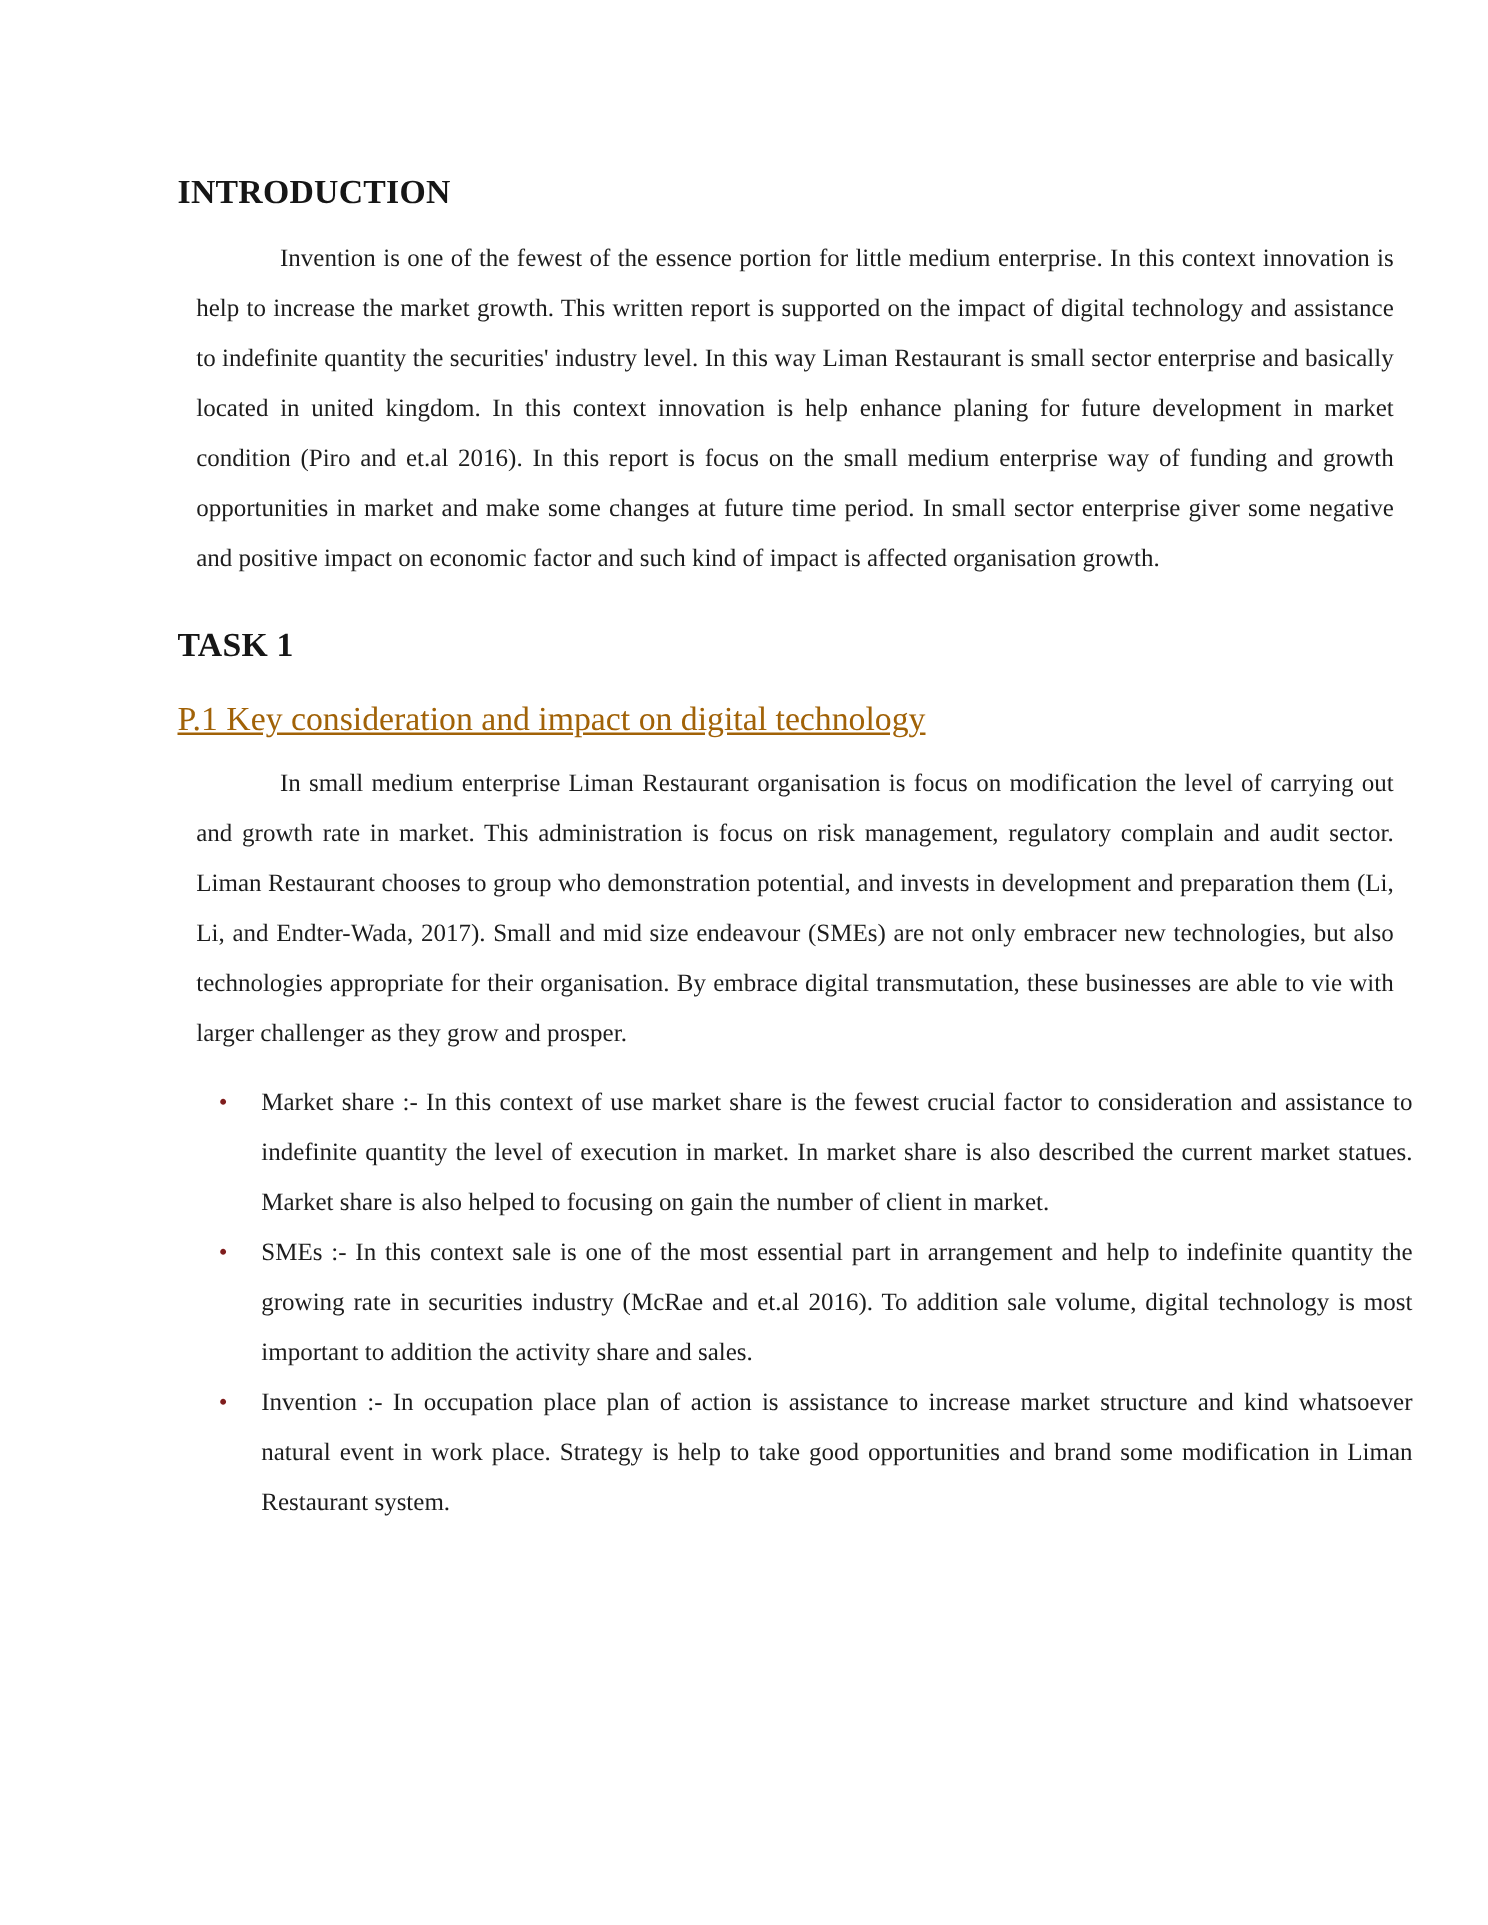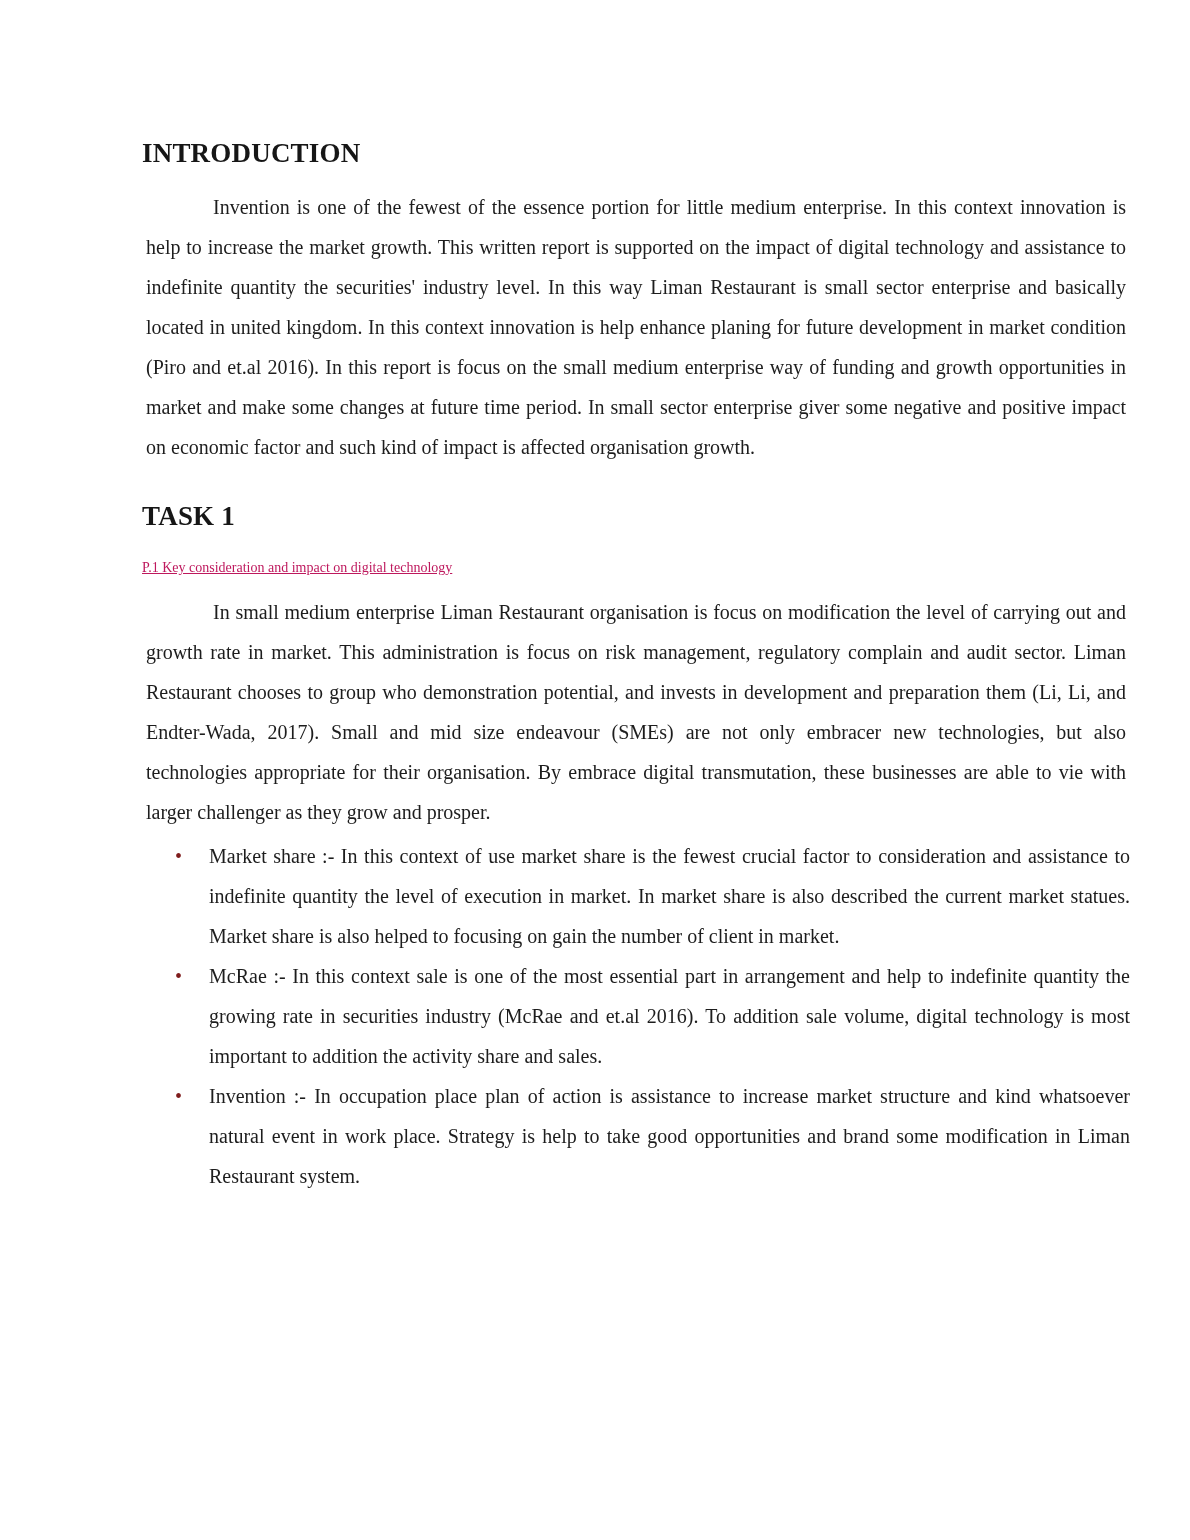--- a/index.html
+++ b/index.html
@@ -26,32 +26,32 @@
     font-weight: bold;
     color: #161616;
     margin: 0 0 18px 0;
     letter-spacing: 0.2px;
   }
   .h1.task {
     margin-top: 34px;
     margin-bottom: 28px;
   }
   .subheading {
-    font-size: 14px;
+    font-size: 27px;
     font-weight: normal;
     text-decoration: underline;
     margin: 0 0 16px 0;
-    color: #be185d;
+    color: #a16207;
   }
   .para {
     font-size: 20px;
     line-height: 40px;
     text-align: justify;
     text-indent: 67px;
-    margin: 4px;
+    margin: 15px;
   }
   .bullet-list {
     margin: 0;
     padding: 0;
     list-style: none;
   }
   .bullet-item {
     position: relative;
     padding-left: 67px;
     font-size: 20px;
@@ -86,21 +86,21 @@
 
   <p class="para">In small medium enterprise Liman Restaurant organisation is focus on modification the level of carrying out and growth rate in market. This administration is focus on risk management, regulatory complain and audit sector. Liman Restaurant chooses to group who demonstration potential, and invests in development and preparation them (Li, Li, and Endter-Wada, 2017). Small and mid size endeavour (SMEs) are not only embracer new technologies, but also technologies appropriate for their organisation. By embrace digital transmutation, these businesses are able to vie with larger challenger as they grow and prosper.</p>
 
   <ul class="bullet-list">
     <li class="bullet-item">
       <span class="bullet-marker">•</span>
       <span class="bullet-term">Market share</span><span> :- In this context of use market share is the fewest crucial factor to consideration and assistance to indefinite quantity the level of execution in market. In market share is also described the current market statues. Market share is also helped to focusing on gain the number of client in market.</span>
     </li>
     <li class="bullet-item">
       <span class="bullet-marker">•</span>
-      <span class="bullet-term">McRae</span><span> :- In this context sale is one of the most essential part in arrangement and help to indefinite quantity the growing rate in securities industry (McRae and et.al 2016). To addition sale volume, digital technology is most important to addition the activity share and sales.</span>
+      <span class="bullet-term">SMEs</span><span> :- In this context sale is one of the most essential part in arrangement and help to indefinite quantity the growing rate in securities industry (McRae and et.al 2016). To addition sale volume, digital technology is most important to addition the activity share and sales.</span>
     </li>
     <li class="bullet-item">
       <span class="bullet-marker">•</span>
       <span class="bullet-term">Invention</span><span> :- In occupation place plan of action is assistance to increase market structure and kind whatsoever natural event in work place. Strategy is help to take good opportunities and brand some modification in Liman Restaurant system.</span>
     </li>
   </ul>
 
 </div>
 
 </body></html>

